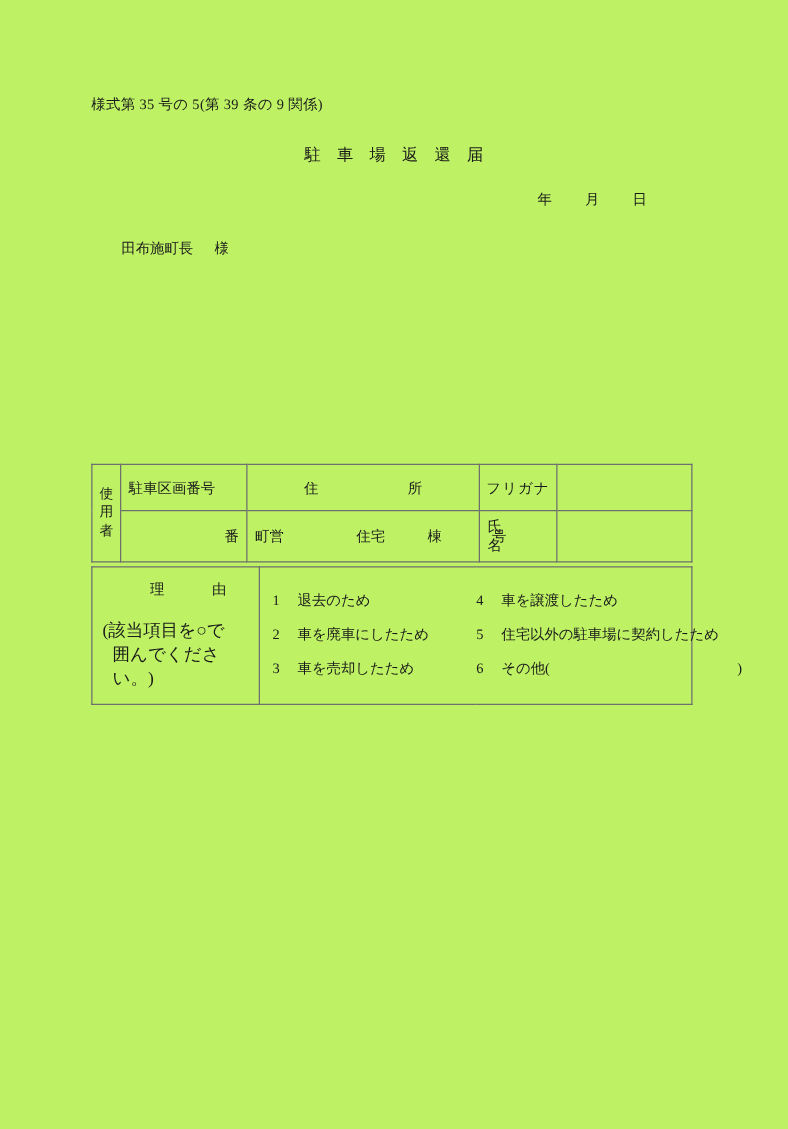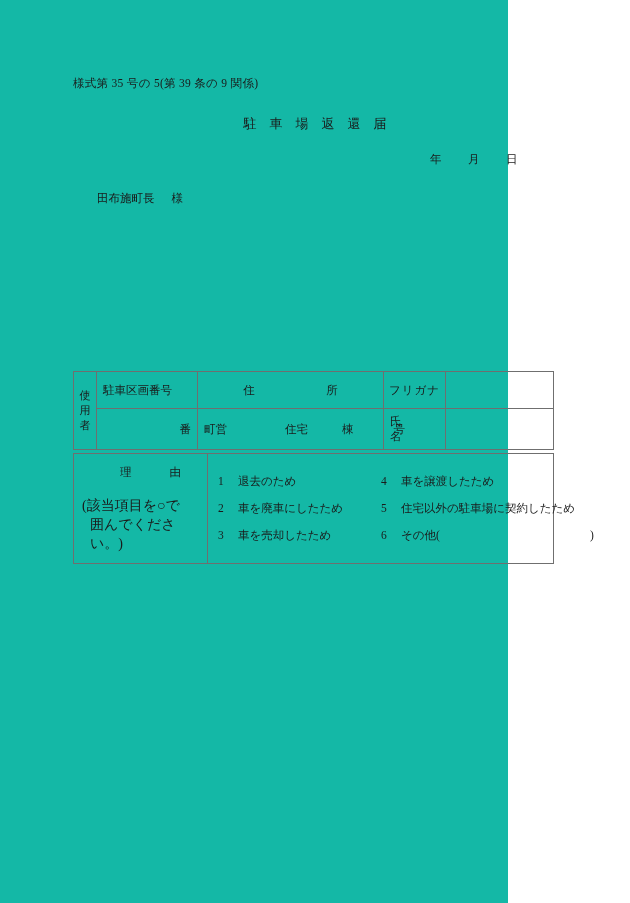--- a/index.html
+++ b/index.html
@@ -12,23 +12,23 @@
     height: 903px;
     position: relative;
     font-family: "Liberation Serif", "DejaVu Serif", serif;
     color: #1a1a1a;
     overflow: hidden;
   }
 
   .page {
     position: absolute;
     left: 0; top: 0;
-    width: 508px;
+    width: 630px;
     height: 903px;
-    background: #14b8a6;
+    background: #bef264;
   }
 
   
   .form-code {
     position: absolute;
     left: 73px;
     top: 76px;
     font-size: 11.5px;
     letter-spacing: 0.3px;
     white-space: nowrap;

